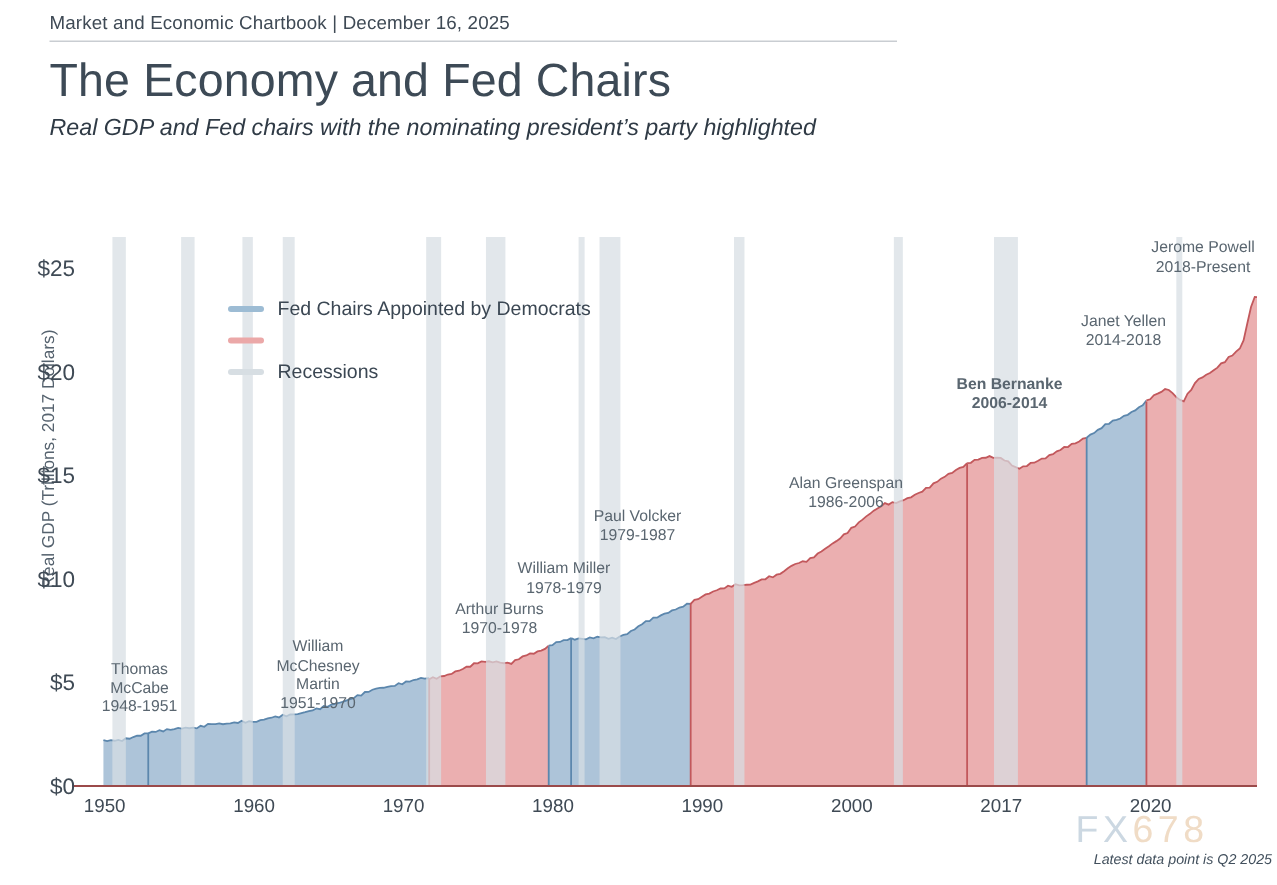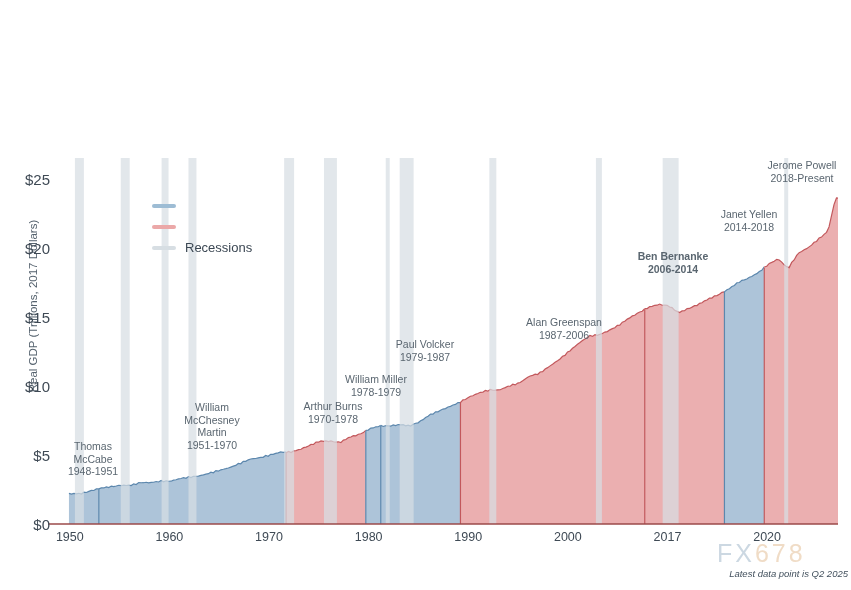--- a/index.html
+++ b/index.html
@@ -67,20 +67,26 @@
   .foot{
     position:absolute;left:700px;top:568px;width:148px;text-align:right;
     font-size:9.5px;font-style:italic;color:#42505d;white-space:nowrap;
   }
 </style>
 </head>
 <body>
 
 <div id="page">
 
+  <div class="hdr">
+    <div class="hdr-kicker">Market and Economic Chartbook | December 16, 2025</div>
+    <div class="hdr-rule"></div>
+    <div class="hdr-title">The Economy and Fed Chairs</div>
+    <div class="hdr-sub">Real GDP and Fed chairs with the nominating president’s party highlighted</div>
+  </div>
 
   <svg id="chart" viewBox="0 0 851 590">
       <g>
         <path d="M 68.95031847133713 524 L 68.95031847133713 493.36333781706855 L 71.44076433120973 494.0061516783949 L 73.93121019108234 493.3776607980526 L 76.42165605095497 493.8351183391401 L 78.91210191082757 493.25169494754294 L 81.40254777070018 494.0212579194293 L 83.89299363057279 492.20037933335817 L 86.38343949044541 492.49145697345443 L 88.87388535031802 491.3664386275577 L 91.36433121019063 490.41162431346663 L 93.85477707006325 490.48794694433315 L 96.34522292993586 488.9233586904393 L 98.83566878980847 488.9036741960004 L 98.83566878980847 524 Z" fill="#adc4d9"></path>
         <path d="M 68.95031847133713 493.36333781706855 L 68.95031847133713 493.36333781706855 L 71.44076433120973 494.0061516783949 L 73.93121019108234 493.3776607980526 L 76.42165605095497 493.8351183391401 L 78.91210191082757 493.25169494754294 L 81.40254777070018 494.0212579194293 L 83.89299363057279 492.20037933335817 L 86.38343949044541 492.49145697345443 L 88.87388535031802 491.3664386275577 L 91.36433121019063 490.41162431346663 L 93.85477707006325 490.48794694433315 L 96.34522292993586 488.9233586904393 L 98.83566878980847 488.9036741960004" fill="none" stroke="#5c87ad" stroke-width="1.2"></path>
         <path d="M 98.83566878980847 524 L 98.83566878980847 488.9036741960004 L 101.32611464968107 487.83258992297465 L 103.81656050955368 487.9641950448186 L 106.30700636942629 486.83453466469496 L 108.7974522292989 487.6295605313588 L 111.28789808917152 486.0592517174794 L 113.77834394904413 486.5909405924426 L 116.26878980891674 486.0228750652767 L 118.75923566878936 485.26991864075757 L 121.24968152866197 485.7115394138308 L 123.74012738853459 485.0569274992686 L 126.2305732484072 485.4909159598927 L 128.7210191082798 485.1267410016825 L 131.21146496815243 485.5895670856743 L 133.701910828025 483.87752870619926 L 136.19235668789764 484.49982894860506 L 138.68280254777025 482.6006750506188 L 141.17324840764286 482.7421633323774 L 143.66369426751547 482.7174976845054 L 146.15414012738808 482.26149085989715 L 148.6445859872607 482.825669434372 L 151.1350318471333 482.35645653072015 L 153.62547770700593 482.2691425481254 L 156.1159235668785 481.53465966795034 L 158.60636942675114 481.99039878584483 L 161.09681528662375 480.47190350777566 L 163.58726114649636 481.86066405440624 L 166.07770700636897 480.7727034135788 L 168.56815286624158 481.2504895208348 L 171.05859872611418 481.2230229620103 L 173.5490445859868 480.139178438674 L 176.03949044585943 479.78390721013085 L 178.529936305732 478.9301516258882 L 181.02038216560464 478.4873545462755 L 183.51082802547722 477.6253444161686 L 186.00127388534986 478.31146650628546 L 188.49171974522247 476.56833095182424 L 190.9821656050951 477.5759759539248 L 193.4726114649677 476.33736001241914 L 195.96305732484032 476.2731627175922 L 198.45350318471293 476.07588148129344 L 200.94394904458554 475.4331562338318 L 203.43439490445814 474.82000588735434 L 205.92484076433075 474.13717128596494 L 208.4152866242034 473.6569618079538 L 210.905732484076 472.25061771007427 L 213.3961783439486 472.79950352694016 L 215.8866242038212 470.65515385908697 L 218.37707006369382 471.1797880151191 L 220.86751592356643 469.81786144967816 L 223.35796178343904 469.2792856566198 L 225.84840764331165 468.6629378159596 L 228.33885350318425 467.9792677423509 L 230.82929936305686 467.0628701831268 L 233.3197452229295 466.10591537337666 L 235.8101910828021 465.41219233327814 L 238.3006369426747 463.437089196127 L 240.79108280254732 463.7786450601567 L 243.28152866241993 461.3449895438299 L 245.77197452229254 461.3172422874192 L 248.26242038216515 459.8066729900621 L 250.75286624203775 459.0323773112411 L 253.2433121019104 458.5881332689299 L 255.733757961783 458.507872459517 L 258.2242038216556 457.84266957605905 L 260.7146496815282 457.4673050897843 L 263.20509554140085 457.3174847186099 L 265.69554140127343 455.4924372347722 L 268.18598726114607 456.2149485281641 L 270.6764331210187 454.2817897306935 L 273.1668789808913 454.37079260645476 L 275.65732484076386 453.32991061524046 L 278.1477707006365 452.8451344538823 L 280.63821656050914 451.9551874619431 L 283.1286624203817 452.4485083640544 L 285.6191082802543 452.0679213283694 L 286.11719745222837 452.1811320754717 L 286.11719745222837 524 Z" fill="#adc4d9"></path>
         <path d="M 98.83566878980847 488.9036741960004 L 98.83566878980847 488.9036741960004 L 101.32611464968107 487.83258992297465 L 103.81656050955368 487.9641950448186 L 106.30700636942629 486.83453466469496 L 108.7974522292989 487.6295605313588 L 111.28789808917152 486.0592517174794 L 113.77834394904413 486.5909405924426 L 116.26878980891674 486.0228750652767 L 118.75923566878936 485.26991864075757 L 121.24968152866197 485.7115394138308 L 123.74012738853459 485.0569274992686 L 126.2305732484072 485.4909159598927 L 128.7210191082798 485.1267410016825 L 131.21146496815243 485.5895670856743 L 133.701910828025 483.87752870619926 L 136.19235668789764 484.49982894860506 L 138.68280254777025 482.6006750506188 L 141.17324840764286 482.7421633323774 L 143.66369426751547 482.7174976845054 L 146.15414012738808 482.26149085989715 L 148.6445859872607 482.825669434372 L 151.1350318471333 482.35645653072015 L 153.62547770700593 482.2691425481254 L 156.1159235668785 481.53465966795034 L 158.60636942675114 481.99039878584483 L 161.09681528662375 480.47190350777566 L 163.58726114649636 481.86066405440624 L 166.07770700636897 480.7727034135788 L 168.56815286624158 481.2504895208348 L 171.05859872611418 481.2230229620103 L 173.5490445859868 480.139178438674 L 176.03949044585943 479.78390721013085 L 178.529936305732 478.9301516258882 L 181.02038216560464 478.4873545462755 L 183.51082802547722 477.6253444161686 L 186.00127388534986 478.31146650628546 L 188.49171974522247 476.56833095182424 L 190.9821656050951 477.5759759539248 L 193.4726114649677 476.33736001241914 L 195.96305732484032 476.2731627175922 L 198.45350318471293 476.07588148129344 L 200.94394904458554 475.4331562338318 L 203.43439490445814 474.82000588735434 L 205.92484076433075 474.13717128596494 L 208.4152866242034 473.6569618079538 L 210.905732484076 472.25061771007427 L 213.3961783439486 472.79950352694016 L 215.8866242038212 470.65515385908697 L 218.37707006369382 471.1797880151191 L 220.86751592356643 469.81786144967816 L 223.35796178343904 469.2792856566198 L 225.84840764331165 468.6629378159596 L 228.33885350318425 467.9792677423509 L 230.82929936305686 467.0628701831268 L 233.3197452229295 466.10591537337666 L 235.8101910828021 465.41219233327814 L 238.3006369426747 463.437089196127 L 240.79108280254732 463.7786450601567 L 243.28152866241993 461.3449895438299 L 245.77197452229254 461.3172422874192 L 248.26242038216515 459.8066729900621 L 250.75286624203775 459.0323773112411 L 253.2433121019104 458.5881332689299 L 255.733757961783 458.507872459517 L 258.2242038216556 457.84266957605905 L 260.7146496815282 457.4673050897843 L 263.20509554140085 457.3174847186099 L 265.69554140127343 455.4924372347722 L 268.18598726114607 456.2149485281641 L 270.6764331210187 454.2817897306935 L 273.1668789808913 454.37079260645476 L 275.65732484076386 453.32991061524046 L 278.1477707006365 452.8451344538823 L 280.63821656050914 451.9551874619431 L 283.1286624203817 452.4485083640544 L 285.6191082802543 452.0679213283694 L 286.11719745222837 452.1811320754717" fill="none" stroke="#5c87ad" stroke-width="1.2"></path>
         <line x1="98.83566878980847" y1="524" x2="98.83566878980847" y2="488.64301886792464" stroke="#5c87ad" stroke-width="1.2"></line>
         <path d="M 286.11719745222837 524 L 286.11719745222837 452.8092774520561 L 288.607643312101 451.46603091839523 L 291.0980891719736 452.4742351936073 L 293.5885350318462 450.89493318543333 L 296.07898089171886 450.67045582668226 L 298.56942675159144 449.68460305635233 L 301.059872611464 449.272124870287 L 303.55031847133665 447.6295511300563 L 306.0407643312093 447.1550546902564 L 308.53121019108187 445.98385197508514 L 311.02165605095445 444.4166412846573 L 313.5121019108271 444.4863928825976 L 316.0025477706997 442.151076194681 L 318.4929936305723 442.19184635928536 L 320.98343949044494 440.8993670512135 L 323.4738853503175 441.3037546500986 L 325.9643312101902 440.86193192696123 L 328.4547770700628 441.5312942576496 L 330.9452229299354 440.88210349265 L 333.435668789808 441.77462176768466 L 335.92611464968064 442.1670961761284 L 338.4165605095533 441.7835653983396 L 340.90700636942586 442.5929263802116 L 343.3974522292985 440.0600498177339 L 345.8878980891711 439.51515647601485 L 348.3783439490437 437.6177231145516 L 350.8687898089163 436.96611894042036 L 353.3592356687889 435.6131661821354 L 355.8496815286615 435.82621112976653 L 358.34012738853414 434.26552671059596 L 360.8305732484068 433.7291171253097 L 363.32101910827936 432.6076779653331 L 365.811464968152 430.3658543526832 L 365.811464968152 524 Z" fill="#ebafb0"></path>
         <path d="M 286.11719745222837 452.8092774520561 L 286.11719745222837 452.8092774520561 L 288.607643312101 451.46603091839523 L 291.0980891719736 452.4742351936073 L 293.5885350318462 450.89493318543333 L 296.07898089171886 450.67045582668226 L 298.56942675159144 449.68460305635233 L 301.059872611464 449.272124870287 L 303.55031847133665 447.6295511300563 L 306.0407643312093 447.1550546902564 L 308.53121019108187 445.98385197508514 L 311.02165605095445 444.4166412846573 L 313.5121019108271 444.4863928825976 L 316.0025477706997 442.151076194681 L 318.4929936305723 442.19184635928536 L 320.98343949044494 440.8993670512135 L 323.4738853503175 441.3037546500986 L 325.9643312101902 440.86193192696123 L 328.4547770700628 441.5312942576496 L 330.9452229299354 440.88210349265 L 333.435668789808 441.77462176768466 L 335.92611464968064 442.1670961761284 L 338.4165605095533 441.7835653983396 L 340.90700636942586 442.5929263802116 L 343.3974522292985 440.0600498177339 L 345.8878980891711 439.51515647601485 L 348.3783439490437 437.6177231145516 L 350.8687898089163 436.96611894042036 L 353.3592356687889 435.6131661821354 L 355.8496815286615 435.82621112976653 L 358.34012738853414 434.26552671059596 L 360.8305732484068 433.7291171253097 L 363.32101910827936 432.6076779653331 L 365.811464968152 430.3658543526832" fill="none" stroke="#c2585c" stroke-width="1.2"></path>
@@ -135,56 +141,57 @@
       <div class="xtick" style="left: 255.121px; top: 530px;">1970</div>
       <div class="xtick" style="left: 354.739px; top: 530px;">1980</div>
       <div class="xtick" style="left: 454.357px; top: 530px;">1990</div>
       <div class="xtick" style="left: 553.975px; top: 530px;">2000</div>
       <div class="xtick" style="left: 653.592px; top: 530px;">2017</div>
       <div class="xtick" style="left: 753.21px; top: 530px;">2020</div>
     </div>
   <div id="legend" class="legend">
       <div class="legend-row">
         <div class="legend-swatch" style="background: rgb(157, 188, 212);"></div>
+        <div class="legend-txt">Fed Chairs Appointed by Democrats</div>
       </div>
       <div class="legend-row">
         <div class="legend-swatch" style="background: rgb(235, 168, 168);"></div>
       </div>
       <div class="legend-row">
         <div class="legend-swatch" style="background: rgb(215, 222, 227);"></div>
         <div class="legend-txt">Recessions</div>
       </div>
     </div>
   <div id="annots">
       <div class="ann" style="left: 13px; top: 440px; width: 160px;">
         <div>Thomas</div>
         <div>McCabe</div>
         <div>1948-1951</div>
       </div>
-      <div class="ann" style="left: 132px; top: 401px; width: 160px;">
+      <div class="ann" style="left: 132px; top: 425px; width: 160px;">
         <div>William</div>
         <div>McChesney</div>
         <div>Martin</div>
         <div>1951-1970</div>
       </div>
       <div class="ann" style="left: 253px; top: 400px; width: 160px;">
         <div>Arthur Burns</div>
         <div>1970-1978</div>
       </div>
       <div class="ann" style="left: 296px; top: 373px; width: 160px;">
         <div>William Miller</div>
         <div>1978-1979</div>
       </div>
       <div class="ann" style="left: 345px; top: 338px; width: 160px;">
         <div>Paul Volcker</div>
         <div>1979-1987</div>
       </div>
       <div class="ann" style="left: 484px; top: 288px; width: 160px; margin-top: 28px;">
         <div>Alan Greenspan</div>
-        <div>1987-2006</div>
+        <div>1986-2006</div>
       </div>
       <div class="ann" style="left: 593px; top: 250px; width: 160px; font-weight: bold;">
         <div>Ben Bernanke</div>
         <div>2006-2014</div>
       </div>
       <div class="ann" style="left: 669px; top: 208px; width: 160px;">
         <div>Janet Yellen</div>
         <div>2014-2018</div>
       </div>
       <div class="ann" style="left: 722px; top: 159px; width: 160px;">

